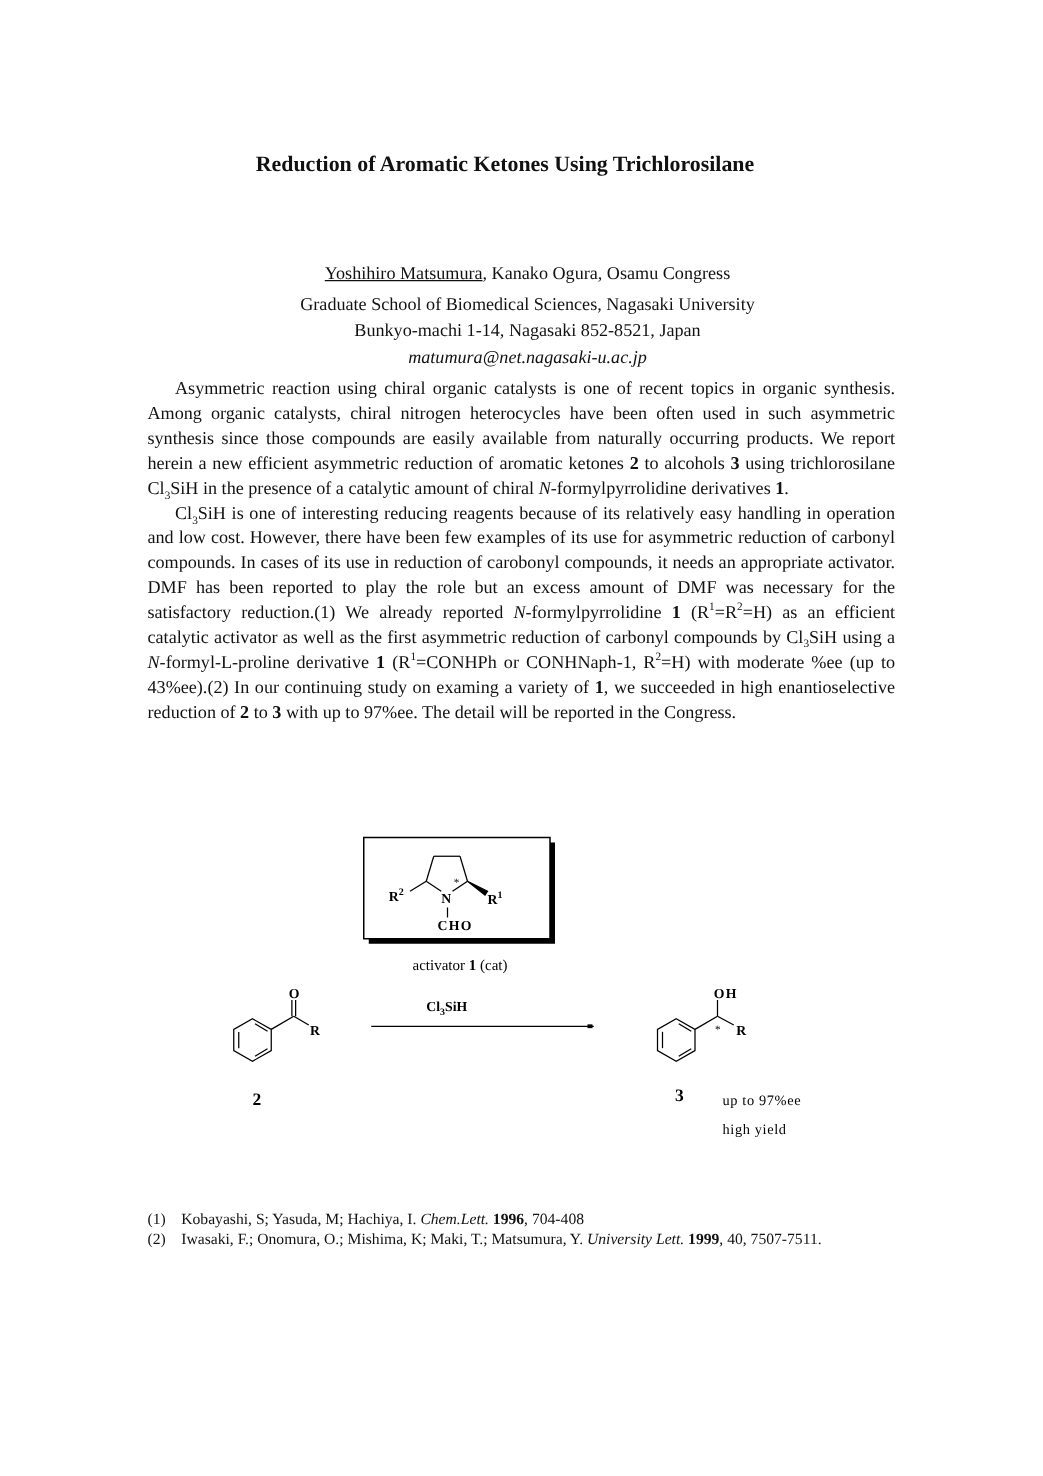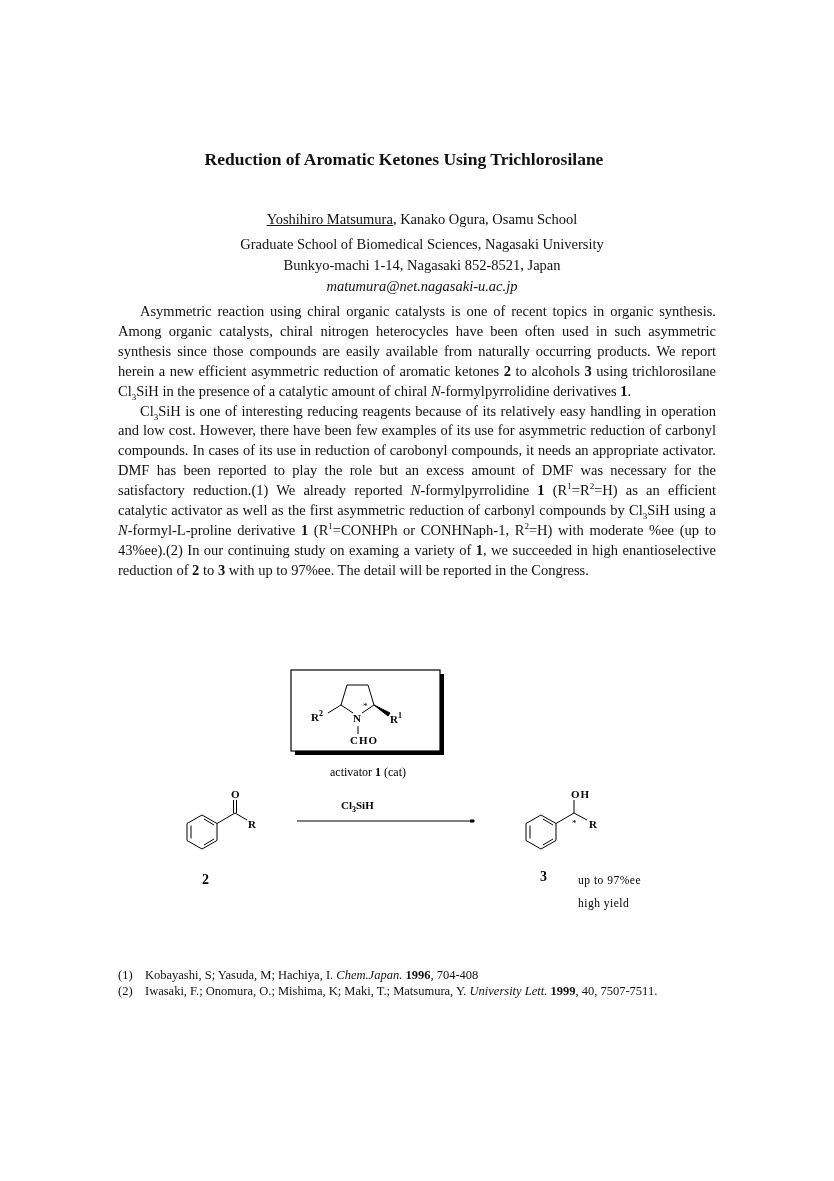--- a/index.html
+++ b/index.html
@@ -2,21 +2,21 @@
 <html><head>
 <meta charset="utf-8">
 <style>
   html, body { margin:0; padding:0; background:#ffffff; }
   body { width:834px; height:1181px; position:relative; overflow:hidden;
          font-family:"Liberation Serif", serif; color:#111; }
   .abs { position:absolute; }
   .title { left:0; width:834px; top:119px; text-align:center; font-weight:bold;
            font-size:17.5px; line-height:25px; }
   .title .l1 { padding-left:62px; }
-  .title .l2 { padding-right:26px;margin-top:28px; }
+  .title .l2 { padding-right:26px; }
   .authors { left:0; width:834px; top:211px; text-align:center; font-size:14.5px; padding-left:10px; box-sizing:border-box;}
   .authors .u { text-decoration:underline;text-align:center; }
   .affil { left:0; width:834px; top:220px; text-align:center; font-size:14.5px; line-height:21px; padding-left:10px; box-sizing:border-box;}
   .affil .email { font-style:italic;font-family:Liberation Serif, serif; }
   .body { left:118px; width:598px; top:302px; font-size:14.5px; line-height:19.9px; text-align:justify; }
   .body p { margin:0; text-indent:22px; }
   sub, sup { font-size:9px; line-height:0; }
   .refs { left:118px; width:600px; top:967px; font-size:12.5px; line-height:16px; }
   .ref { display:flex; }
   .ref .n { width:27px; flex:none; }
@@ -26,21 +26,21 @@
   svg text { font-family:"Liberation Serif", serif; }
 </style>
 </head>
 <body>
 
 <div class="abs title">
   <div class="l2">Reduction of Aromatic Ketones Using Trichlorosilane</div>
 </div>
 
 <div class="abs authors">
-  <span class="u">Yoshihiro Matsumura</span><span>, Kanako Ogura, Osamu School</span>
+  <span class="u">Yoshihiro Matsumura</span><span>, Kanako Ogura, Osamu Congress</span>
 </div>
 
 <div class="abs affil" style="top:234px;">
   <div>Graduate School of Biomedical Sciences, Nagasaki University</div>
   <div>Bunkyo-machi 1-14,   Nagasaki 852-8521, Japan</div>
   <div class="email">matumura@net.nagasaki-u.ac.jp</div>
 </div>
 
 <div class="abs body">
   <p><span>Asymmetric reaction using chiral organic catalysts is one of recent topics in organic synthesis. Among organic catalysts, chiral nitrogen heterocycles have been often used in such asymmetric synthesis since those compounds are easily available from naturally occurring products. We report herein a new efficient asymmetric reduction of aromatic ketones </span><b>2</b><span> to alcohols </span><b>3</b><span> using trichlorosilane Cl</span><sub>3</sub><span>SiH in the presence of a catalytic amount of chiral </span><i>N</i><span>-formylpyrrolidine derivatives </span><b>1</b><span>.</span></p>
@@ -103,19 +103,19 @@
   <text x="572" y="826" font-size="9">*</text>
   <text x="589" y="828" font-size="11" font-weight="bold">R</text>
   <text x="540" y="881" font-size="14" font-weight="bold">3</text>
   <text x="578" y="884" font-size="11.5" letter-spacing="0.5">up to 97%ee</text>
   <text x="578" y="907" font-size="11.5" letter-spacing="0.5">high yield</text>
 </svg>
 
 <div class="abs refs">
   <div class="ref">
     <span class="n">(1)</span>
-    <span class="t"><span>Kobayashi, S; Yasuda, M; Hachiya, I. </span><i>Chem.Japan.</i><span> </span><b>1996</b><span>, 704-408</span></span>
+    <span class="t"><span>Kobayashi, S; Yasuda, M; Hachiya, I. </span><i>Chem.Lett.</i><span> </span><b>1996</b><span>, 704-408</span></span>
   </div>
   <div class="ref">
     <span class="n">(2)</span>
     <span class="t"><span>Iwasaki, F.; Onomura, O.; Mishima, K; Maki, T.; Matsumura, Y. </span><i>University Lett.</i><span> </span><b>1999</b><span>, 40, 7507-7511.</span></span>
   </div>
 </div>
 
 </body></html>

